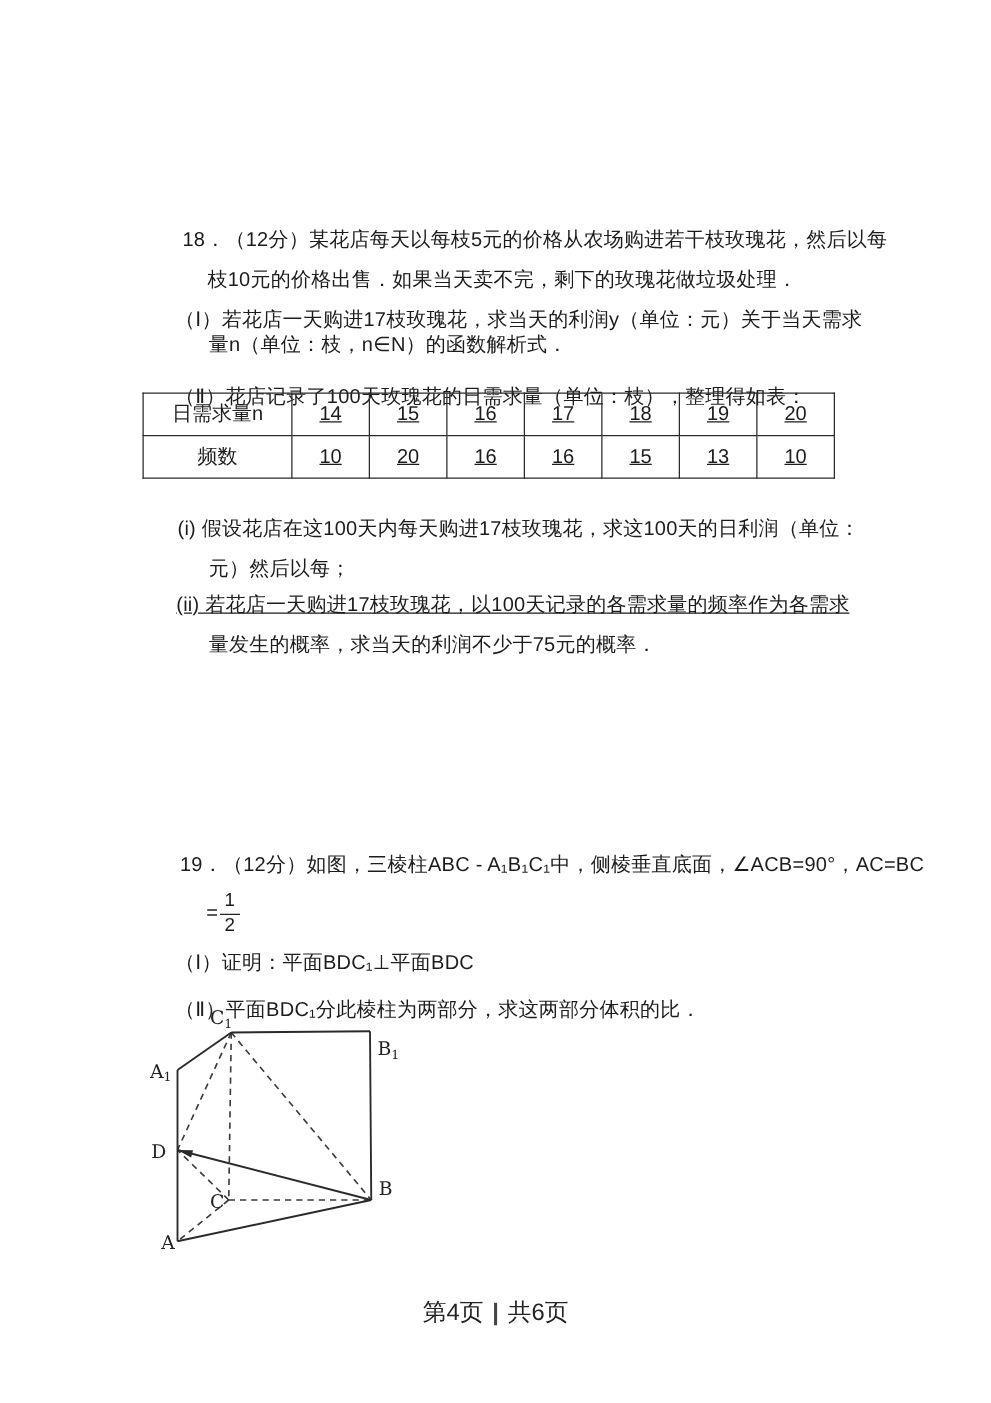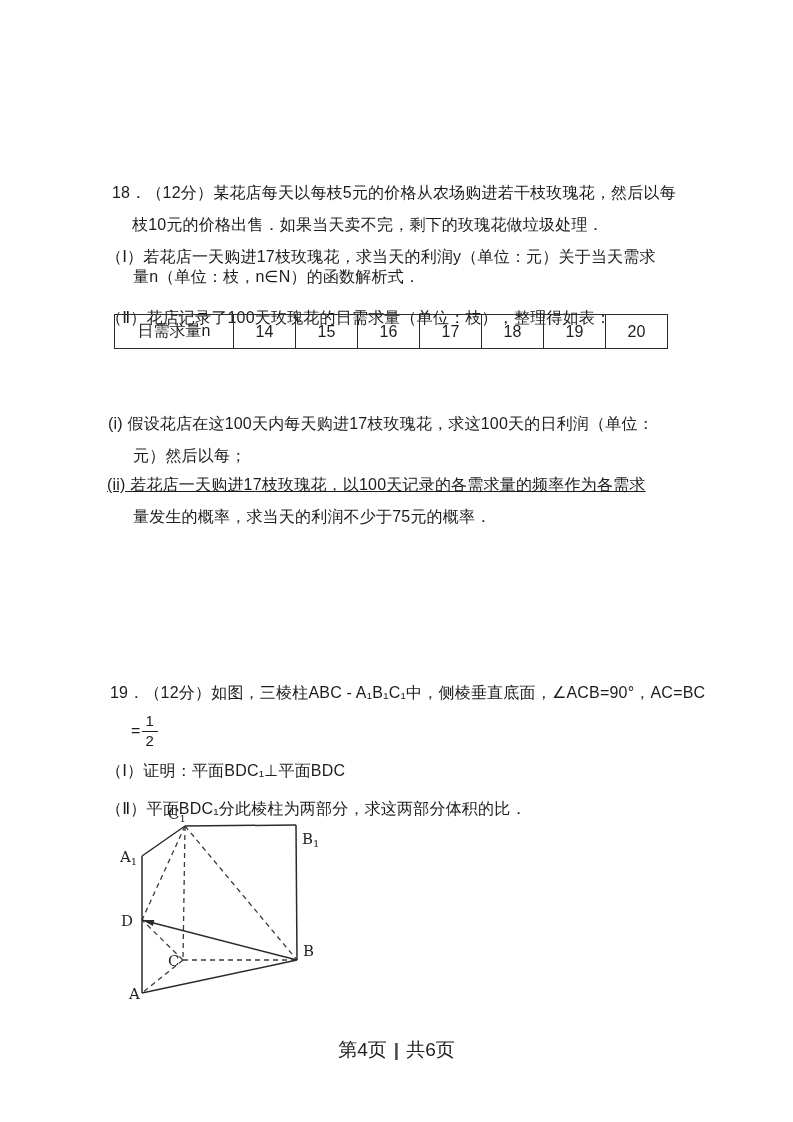--- a/index.html
+++ b/index.html
@@ -10,38 +10,39 @@
     font-family:"Liberation Sans","DejaVu Sans",sans-serif;
     color:#1c1c1c;
     overflow:hidden;
   }
   .line{
     position:absolute;
     font-size:16px;
     line-height:22px;
     white-space:nowrap;
     letter-spacing:0.2px;
+    margin-left:34px;
   }
   
   .dtable{
     position:absolute;
     left:114px;top:314px;
     border-collapse:collapse;
     table-layout:fixed;
   }
   .dtable td{
     border:1.6px solid #2a2a2a;
     height:33px;
     text-align:center;
     vertical-align:middle;
     font-size:16px;
     padding:0;
   }
   .dtable td.label-col{width:118px;}
-  .dtable td.num-col{width:61px;}
+  .dtable td.num-col{width:61px;text-decoration:underline;}
   
   .eqline{display:flex;align-items:center;}
   .frac{
     display:inline-block;
     text-align:center;
     font-size:15px;
     line-height:1.1;
     margin:0 1px;
     vertical-align:middle;
   }
@@ -80,20 +81,30 @@
       <tbody>
           <tr>
         <td class="label-col">日需求量n</td>
         <td class="num-col">14</td>
         <td class="num-col">15</td>
         <td class="num-col">16</td>
         <td class="num-col">17</td>
         <td class="num-col">18</td>
         <td class="num-col">19</td>
         <td class="num-col">20</td>
+      </tr>
+      <tr>
+        <td class="label-col">频数</td>
+        <td class="num-col">10</td>
+        <td class="num-col">20</td>
+        <td class="num-col">16</td>
+        <td class="num-col">16</td>
+        <td class="num-col">15</td>
+        <td class="num-col">13</td>
+        <td class="num-col">10</td>
       </tr>
     </tbody>
       </table>
 
     <p class="line" style="left:108px;top:397px;">(i) 假设花店在这100天内每天购进17枝玫瑰花，求这100天的日利润（单位：</p>
     <p class="line" style="left:133px;top:429px;">元）然后以每；</p>
     <p class="line" style="left:107px;top:458px;text-decoration:underline;">(ii) 若花店一天购进17枝玫瑰花，以100天记录的各需求量的频率作为各需求</p>
     <p class="line" style="left:133px;top:490px;">量发生的概率，求当天的利润不少于75元的概率．</p>
   </div>
 

